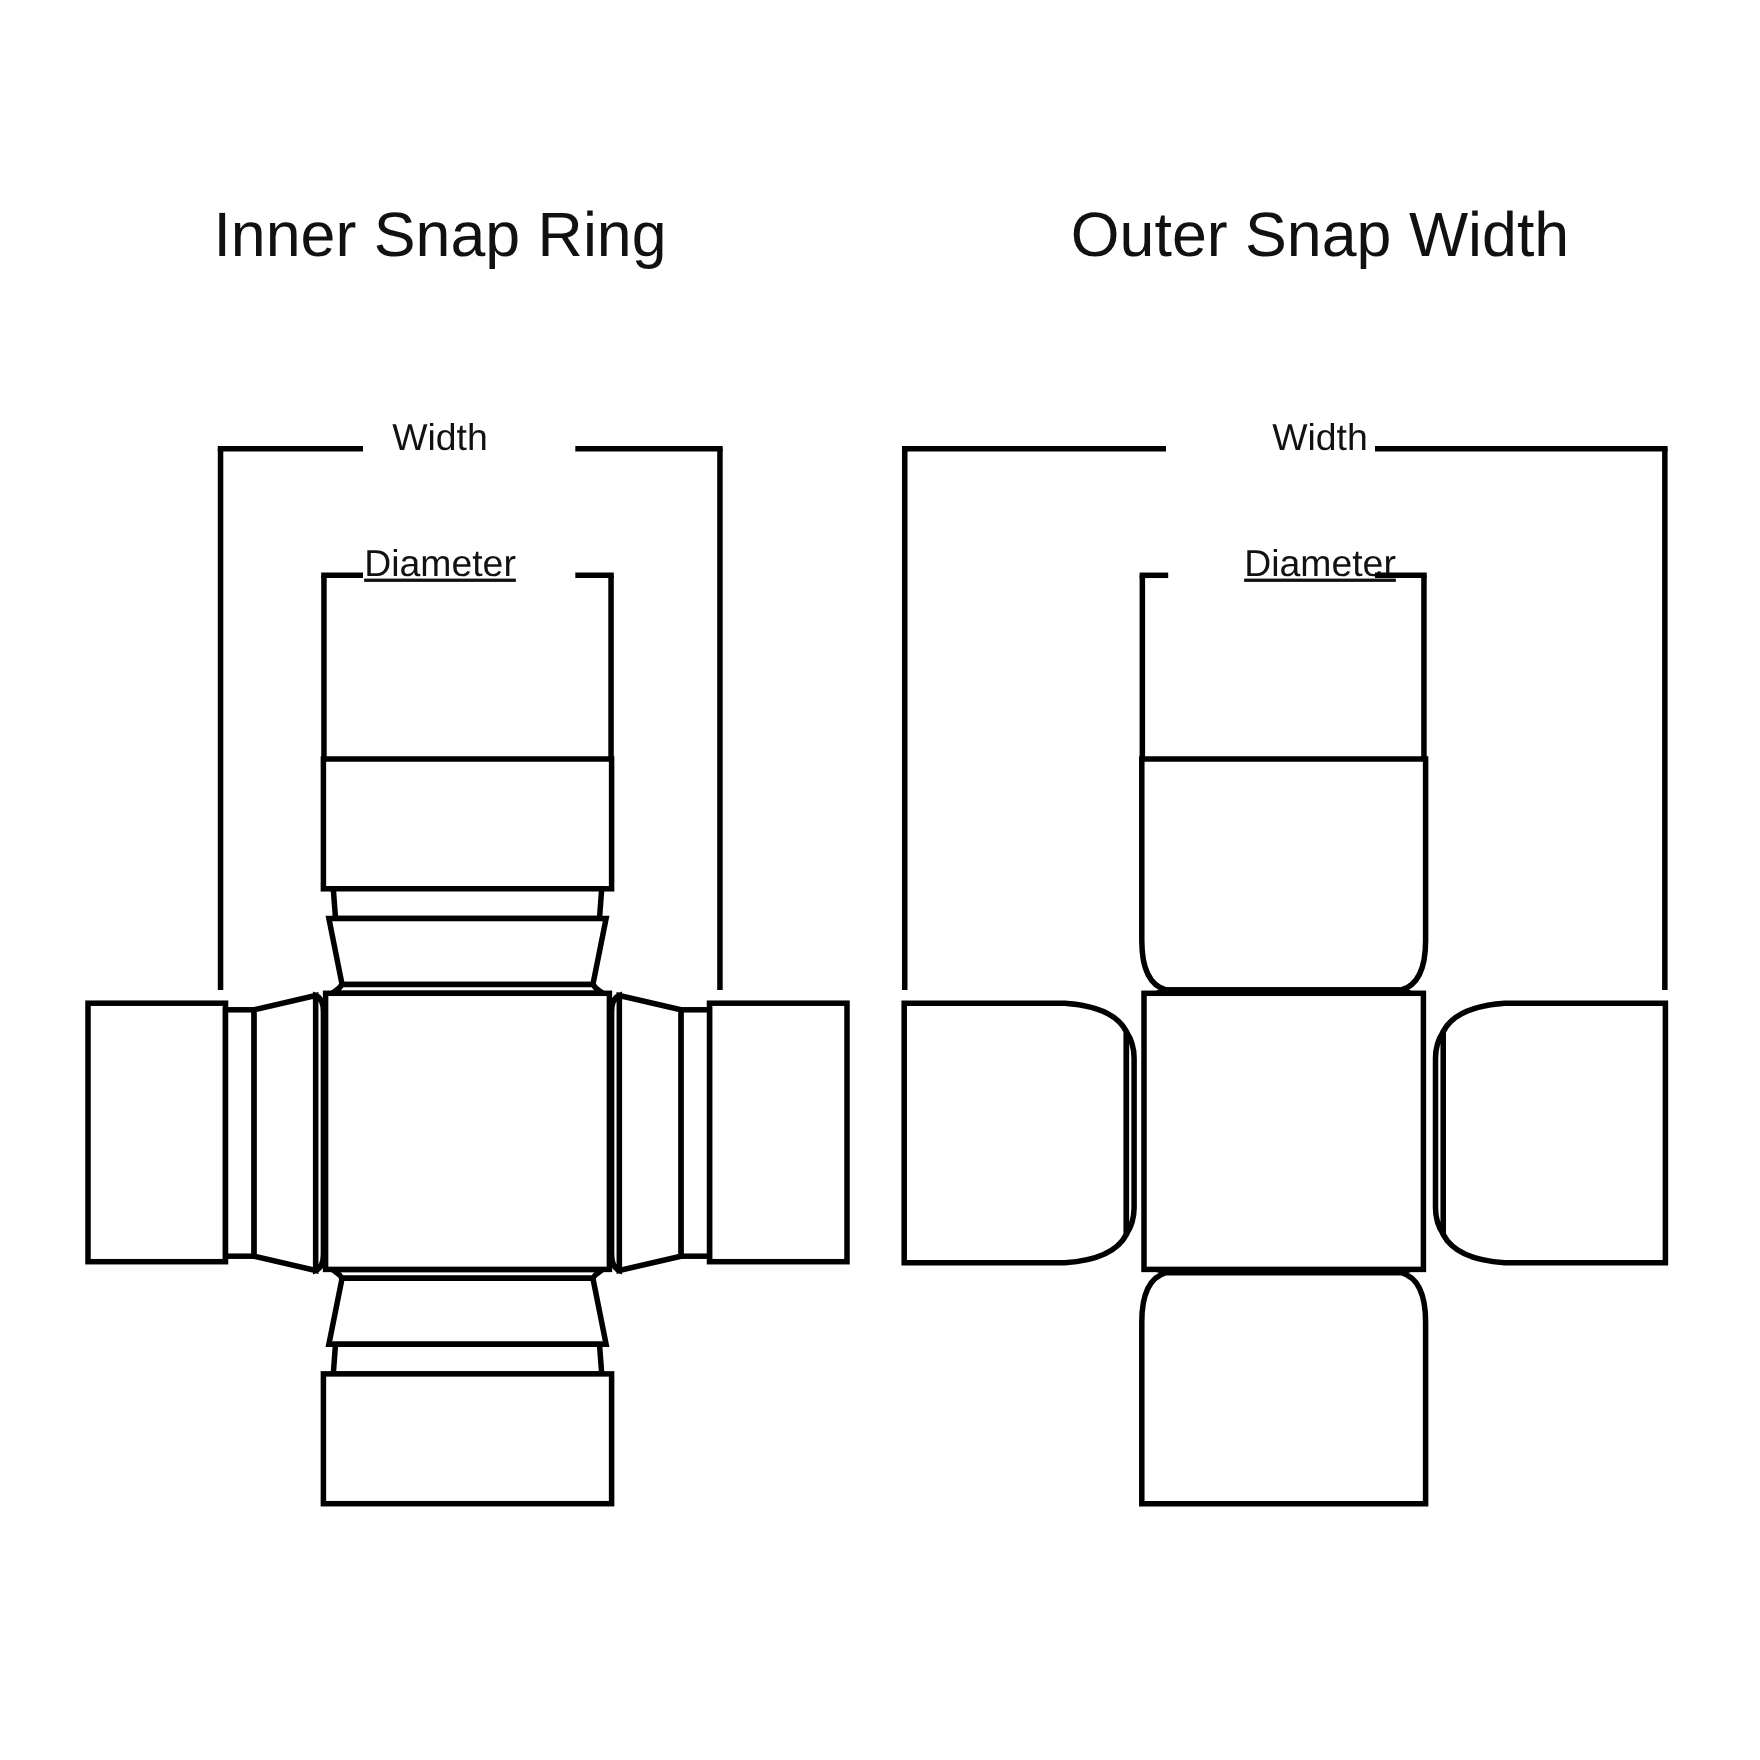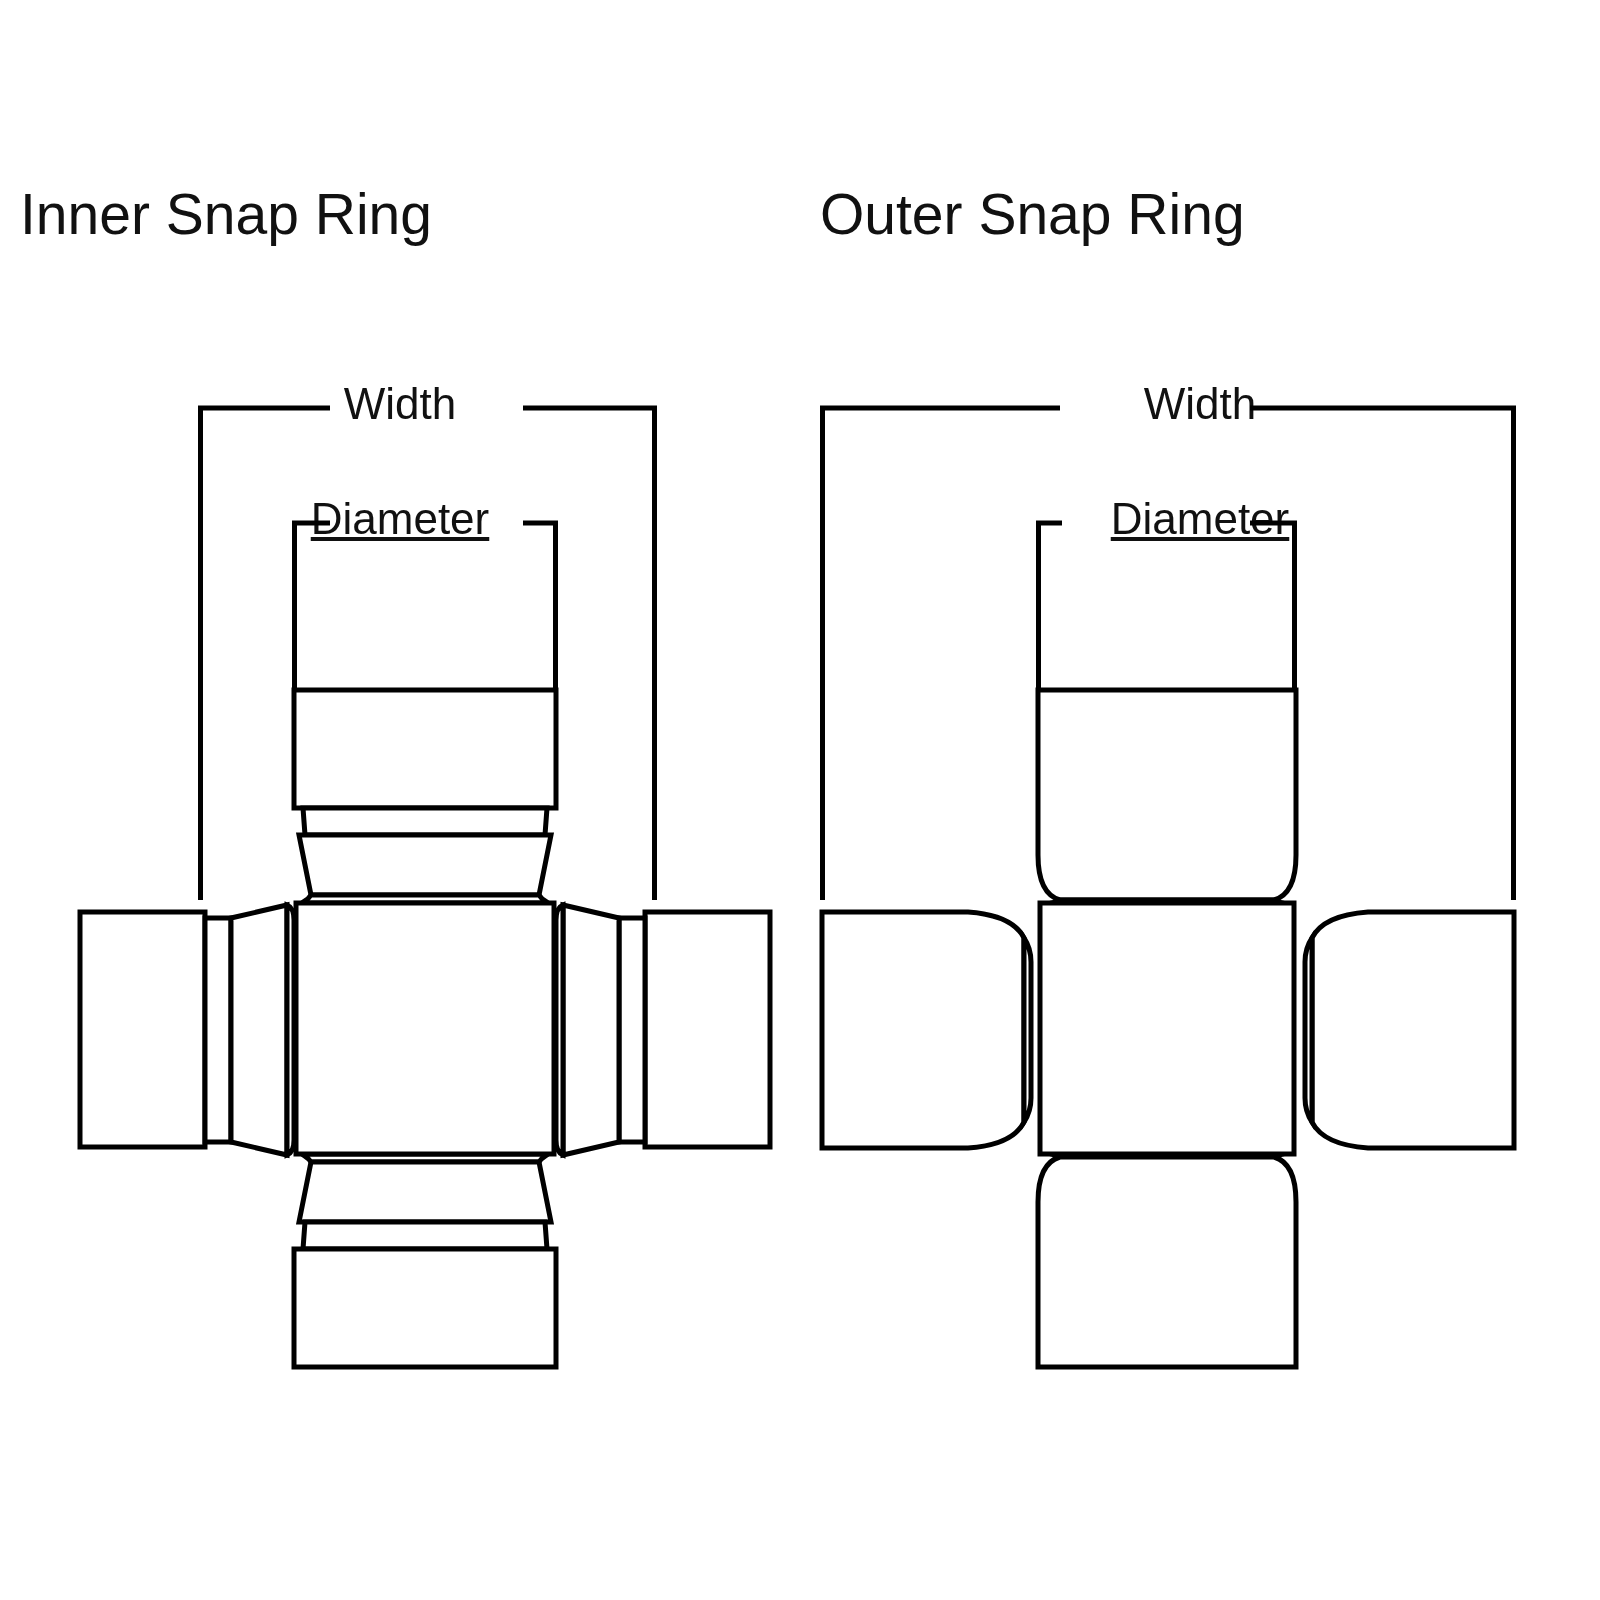--- a/index.html
+++ b/index.html
@@ -24,33 +24,32 @@
     top: 0;
     height: 1600px;
   }
   #panel-inner { left: 0; width: 800px; }
   #panel-outer { left: 800px; width: 800px; }
 
   .panel-title {
     position: absolute;
     top: 181px;
     width: 100%;
-    text-align: left;
+    text-align: center;
     font-size: 57px;
     font-weight: 400;
     color: #111111;
     letter-spacing: 0px;
     font-family: "Liberation Sans", sans-serif;
     white-space: nowrap;
-    padding-left: 20px;
   }
 
   .dim-label {
     position: absolute;
-    font-size: 44px;
+    font-size: 34px;
     color: #111111;
     font-family: "Liberation Sans", sans-serif;
     white-space: nowrap;
     text-align: center;
   }
   .dim-width-label { top: 379px; width: 100%; }
   .dim-diameter-label { top: 494px; width: 100%; text-decoration: underline; }
 
   svg.drawing {
     position: absolute;
@@ -158,21 +157,21 @@
 
       <g>
         <rect class="ln fillw" x="296" y="903" width="258" height="251"></rect>
       </g>
 
     </svg>
   </div>
 
   <div class="panel" id="panel-outer">
 
-    <div class="panel-title">Outer Snap Ring</div>
+    <div class="panel-title">Outer Snap Width</div>
 
     <div class="dim-label dim-width-label">Width</div>
 
     <div class="dim-label dim-diameter-label">Diameter</div>
 
     <svg class="drawing" viewBox="0 0 800 1600">
 
       <g>
         <path class="dim" d="M 20 408 L 260 408"></path>
         <path class="dim" d="M 450 408 L 716 408"></path>

